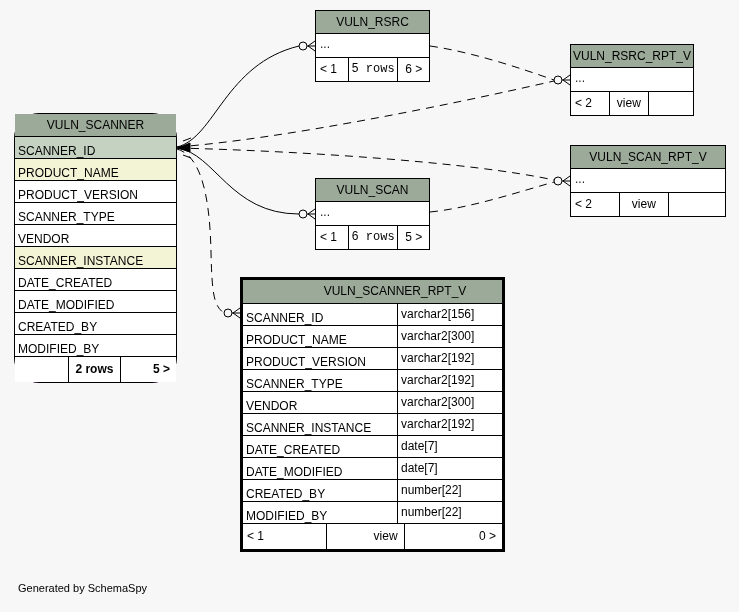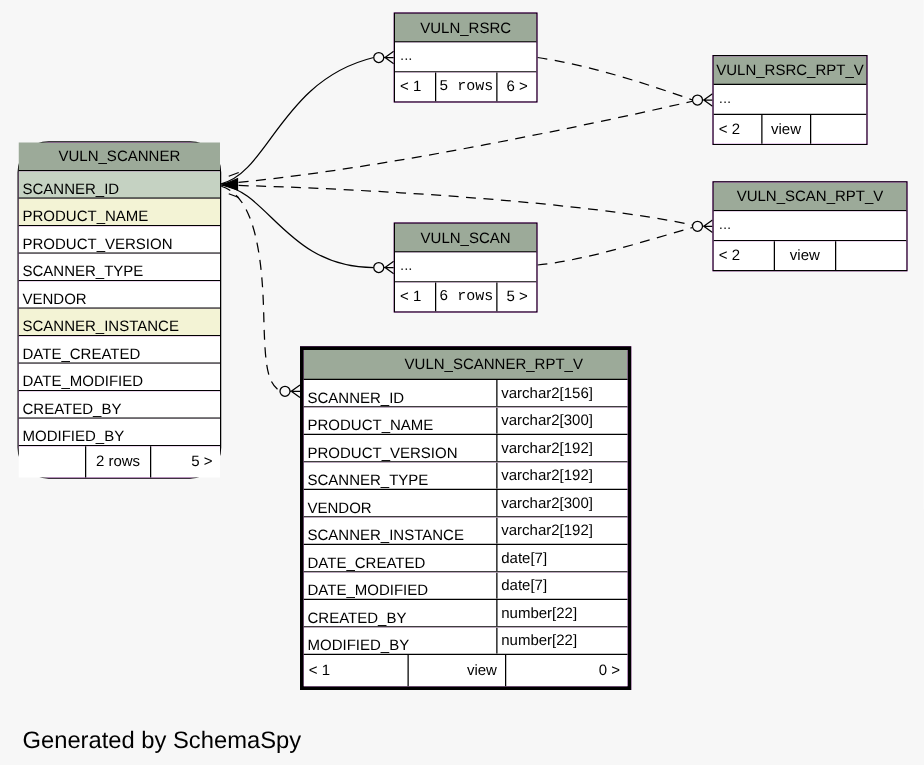--- a/index.html
+++ b/index.html
@@ -20,41 +20,41 @@
   .tr.pk{background:#c5d2c2;}
   .tr.ix{background:#f3f3d5;}
   .tr .cname{flex:1;padding:4px 3px;overflow:hidden;}
   .tr .ctype{width:98px;border-left:1px solid #000;padding:0 3px;overflow:hidden;}
   .ellipsis{height:23px;line-height:21px;border-bottom:1px solid #000;
       padding:0 4px;color:#222;background:#fff;}
   .tf{display:flex;background:#fff;}
   .tf>span{display:block;box-sizing:border-box;overflow:hidden;white-space:nowrap;}
   .tf>span+span{border-left:1px solid #000;}
 
-  .tf-scanner{height:25px;line-height:25px;}
+  .tf-scanner{height:25px;line-height:25px;font-weight:bold;}
   .tf-scanner .c1{width:33%;}
   .tf-scanner .c2{width:32%;text-align:center;}
   .tf-scanner .c3{width:35%;text-align:right;padding-right:6px;}
 
   .tf-mini{height:23px;line-height:23px;}
   .tf-mini .c1{width:28%;padding-left:4px;}
   .tf-mini .c2{width:44%;text-align:center;font-family:Liberation Mono, monospace;}
   .tf-mini .c3{width:28%;text-align:center;}
 
   .tf-rpt{height:23px;line-height:23px;}
   .tf-rpt .c1{width:31%;padding-left:4px;}
   .tf-rpt .c2{width:32%;text-align:center;}
   .tf-rpt .c3{width:37%;}
 
   .tf-focus{height:25px;line-height:25px;}
   .tf-focus .c1{width:32%;padding-left:4px;}
   .tf-focus .c2{width:30%;text-align:right;padding-right:6px;}
   .tf-focus .c3{width:38%;text-align:right;padding-right:6px;}
 
-  .credit{position:absolute;left:18px;top:582px;font-size:19px;}
+  .credit{position:absolute;left:18px;top:582px;font-size:11px;}
 </style>
 </head>
 <body>
 
 <div class="canvas">
 
   <svg class="wires" width="739" height="612" viewBox="0 0 739 612">
     <g stroke="#000" fill="none" stroke-width="1">
       <path d="M177,147 C215,138 225,64 299,46"></path>
       <path d="M177,148 C215,153 230,214 299,214"></path>

